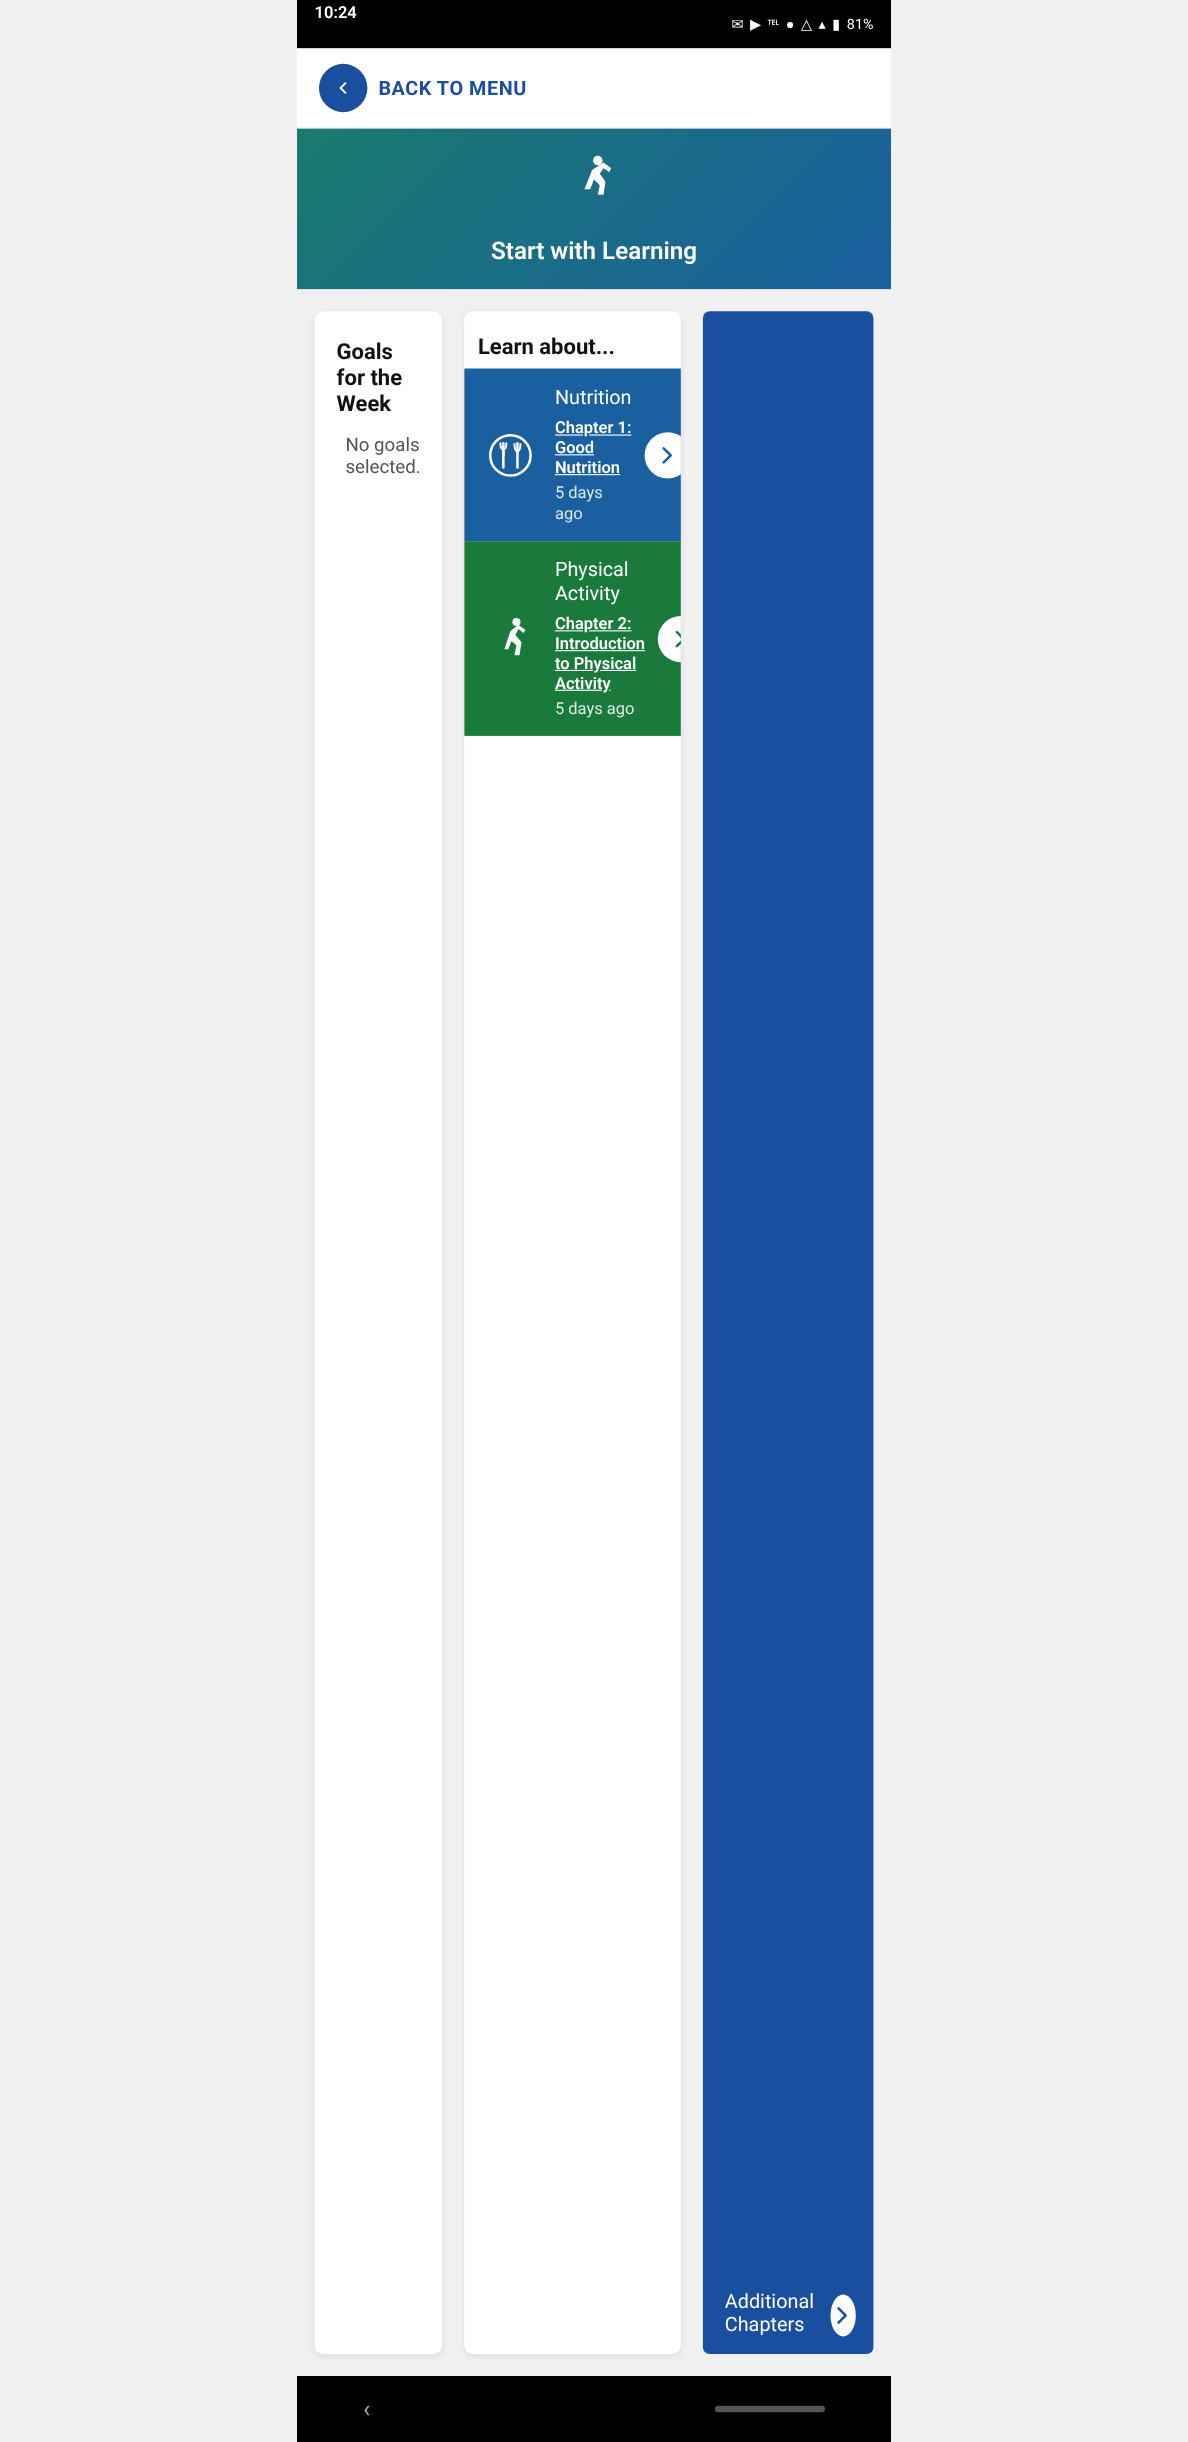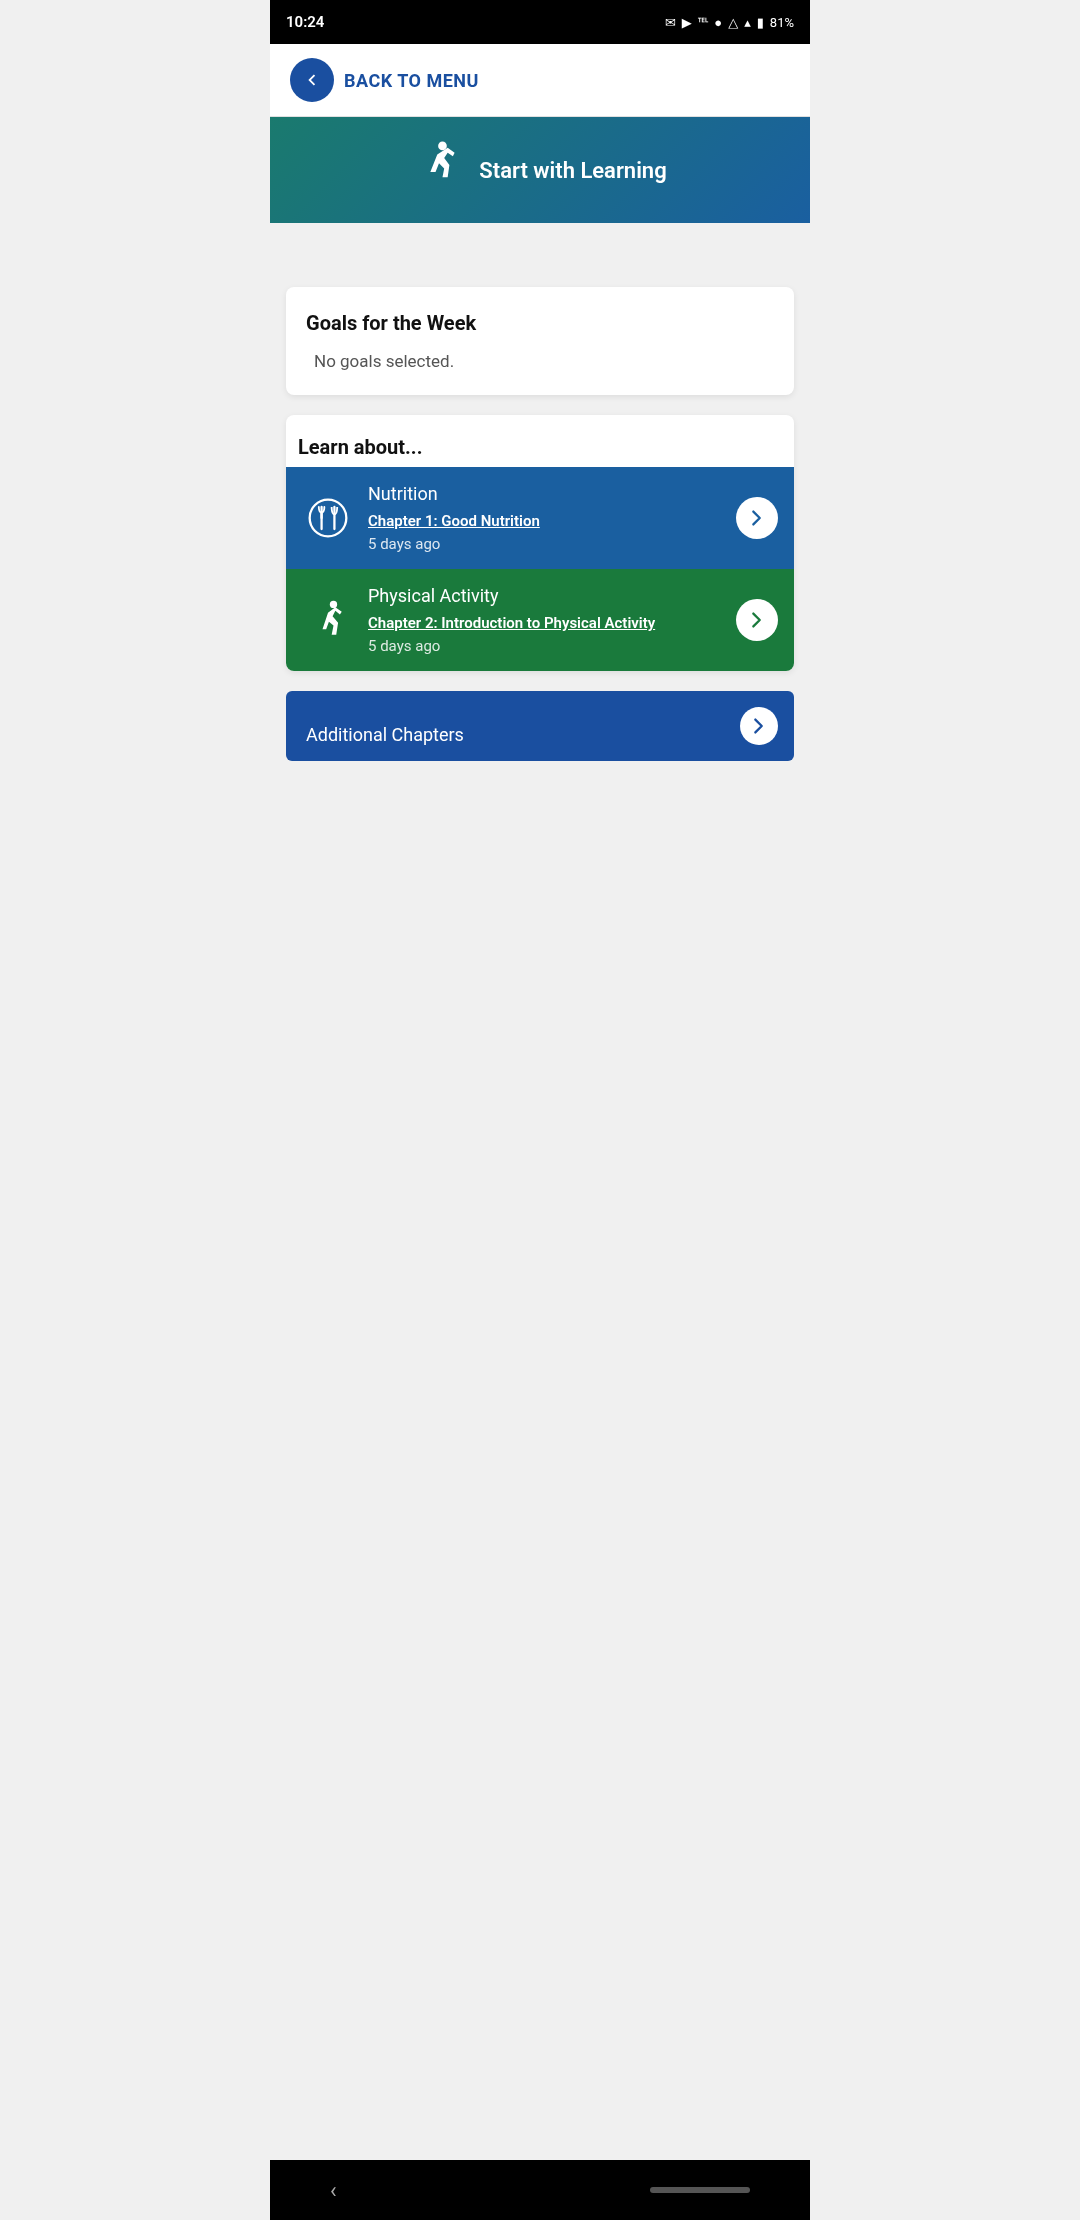--- a/index.html
+++ b/index.html
@@ -15,21 +15,20 @@
       display: flex;
       flex-direction: column;
     }
 
     
     .status-bar {
       background: #000;
       color: #fff;
       display: flex;
       justify-content: space-between;
-      align-items: center;
       padding: 2px 16px;
       height: 44px;
     }
     .status-time {
       font-size: 15px;
       font-weight: 600;
     }
     .status-icons {
       display: flex;
       align-items: center;
@@ -71,40 +70,40 @@
     }
 
     
     .header-banner {
       background: linear-gradient(135deg, #1a7a6e 0%, #1a5fa0 100%);
       display: flex;
       align-items: center;
       justify-content: center;
       gap: 14px;
       padding: 22px 20px;
+      flex-direction: column;
     }
     .banner-icon {
       color: white;
       font-size: 42px;
     }
     .banner-title {
       color: white;
       font-size: 22px;
       font-weight: 600;
     }
 
     
     .main-content {
       background: #f0f0f0;
       flex: 1;
       padding: 20px 16px;
       display: flex;
-      flex-direction: column;
+      flex-direction: row;
       gap: 20px;
-      margin-top: 44px;
     }
 
     
     .card {
       background: #fff;
       border-radius: 8px;
       padding: 24px 20px;
       box-shadow: 0 2px 6px rgba(0,0,0,0.08);
     }
 

